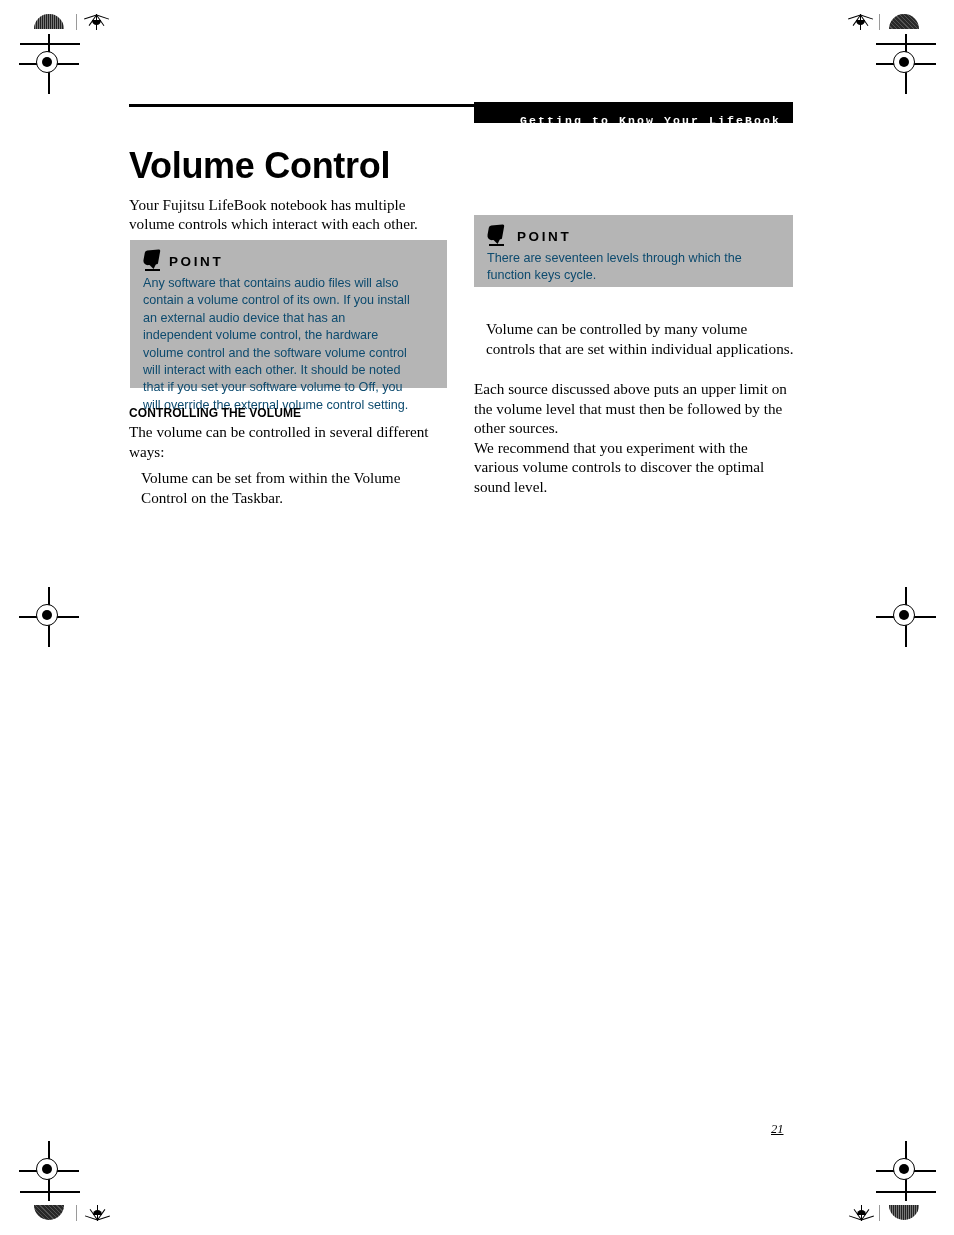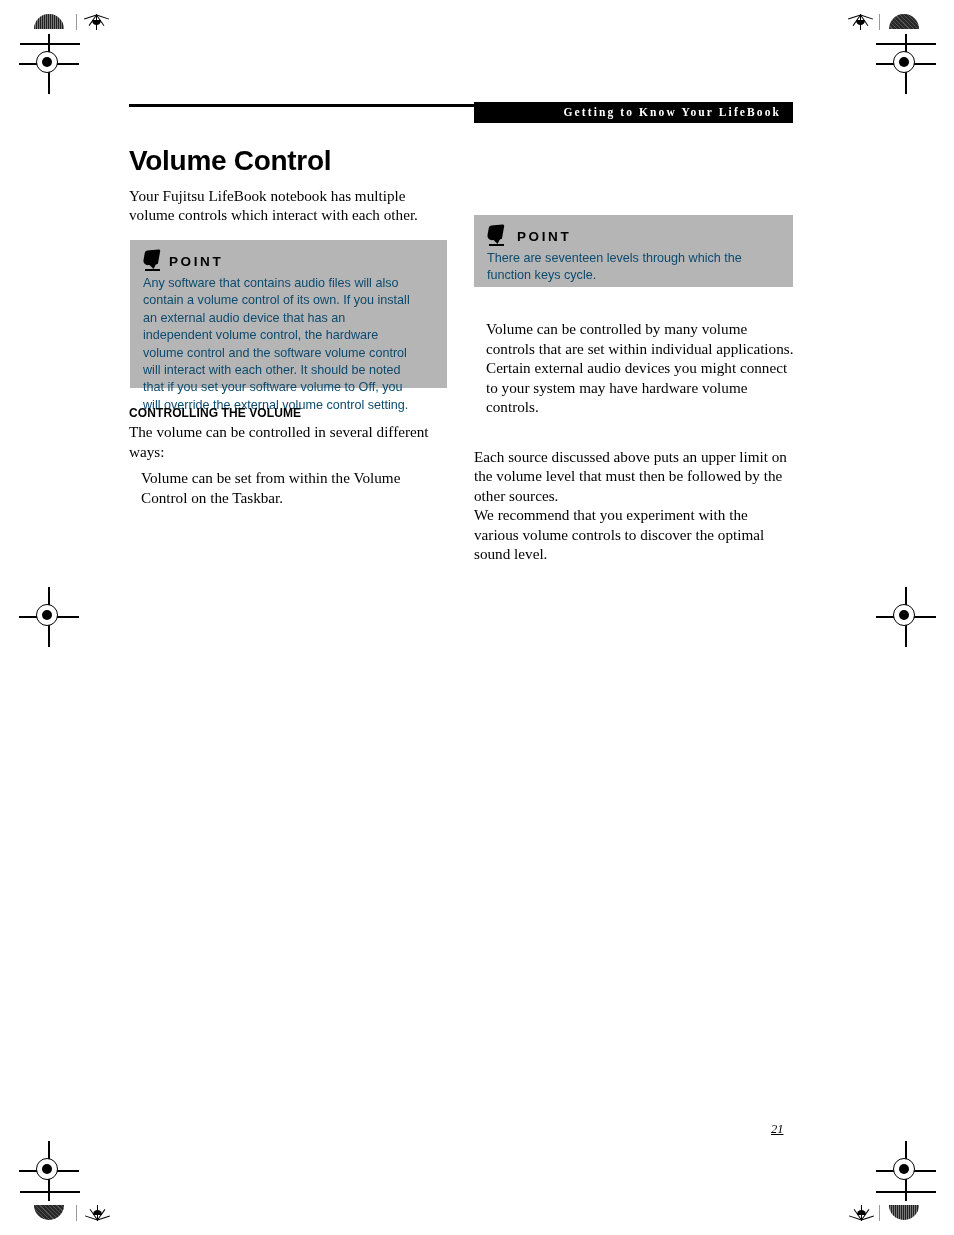--- a/index.html
+++ b/index.html
@@ -141,53 +141,53 @@
     position: absolute;
     left: 474px;
     top: 102px;
     width: 319px;
     height: 21px;
     background: #000;
   }
   .headbar-text {
     position: absolute;
     right: 12px;
-    top: 4px;
+    top: 12px;
     color: #ffffff;
-    font-family: Liberation Serif, serif;
+    font-family: Liberation Mono, monospace;
     font-weight: bold;
     font-size: 11.5px;
     letter-spacing: 2.1px;
     white-space: nowrap;
   }
 
   .col {
     position: absolute;
     width: 320px;
   }
   .col-left { left: 129px; top: 146px; }
   .col-right { left: 474px; top: 150px; }
 
   .page-title {
     font-family: "Liberation Sans", sans-serif;
     font-weight: bold;
-    font-size: 28px;
+    font-size: 36px;
     letter-spacing: -0.3px;
     margin: 0 0 9px 0;
     line-height: 1.1;
   }
 
   p.body {
     margin: 0 0 0 0;
     font-size: 15.2px;
     line-height: 1.285;
     font-family: "Liberation Serif", serif;
   }
   p.body + p.body { margin-top: 0; }
-  p.gap { margin-top: 30px; }
+  p.gap { margin-top: 21px; }
 
   .bullets {
     margin: 7px 0 0 0;
     padding: 0;
     list-style: none;
   }
   .bullets li {
     font-size: 15.2px;
     line-height: 1.285;
     font-family: "Liberation Serif", serif;
@@ -421,21 +421,20 @@
           <span class="base"></span>
       </span>
       <span class="point-label">POINT</span>
     </div>
     <div class="point-body">There are seventeen levels through which the function keys cycle.</div>
   </div>
 
   <div class="col" style="left:474px; top:303px;">
     <ul class="bullets" style="margin-top:16px;">
       <li>Volume can be controlled by many volume controls that are set within individual applications.</li>
-      <li>Certain external audio devices you might connect to your system may have hardware volume controls.</li>
     </ul>
     <p class="body gap">Each source discussed above puts an upper limit on the volume level that must then be followed by the other sources.</p>
     <p class="body gap">We recommend that you experiment with the various volume controls to discover the optimal sound level.</p>
   </div>
 
   <div class="pagenum">21</div>
 
 </div>
 
 </body></html>

